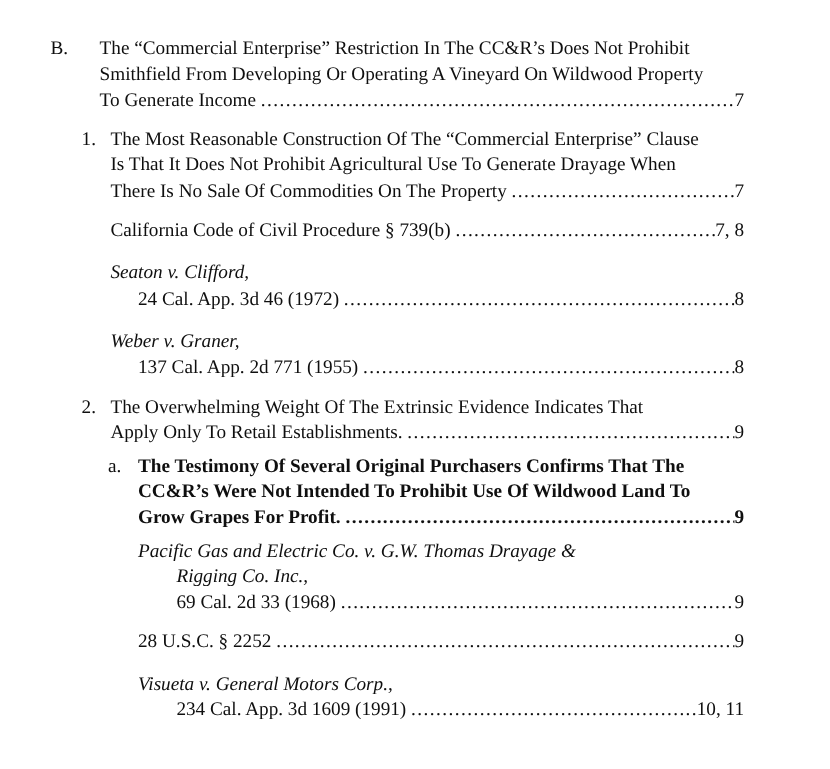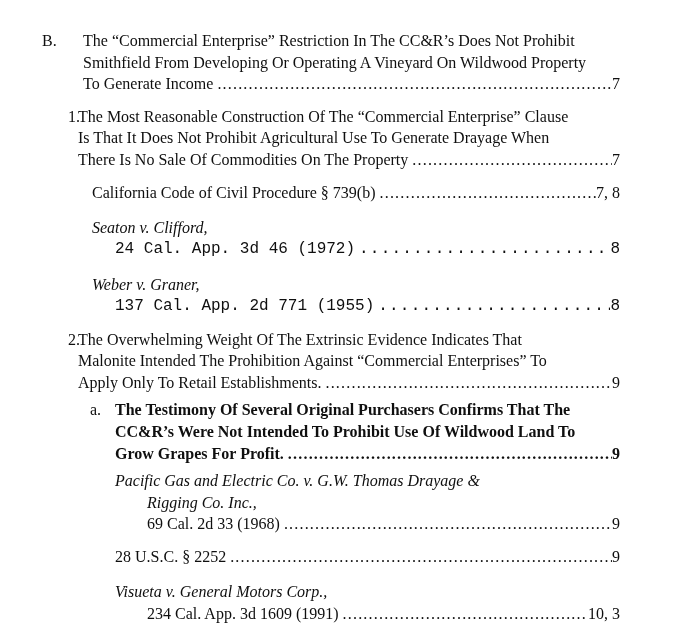--- a/index.html
+++ b/index.html
@@ -23,23 +23,23 @@
     line-height: 21.6px;
     color: #0f0f0f;
   }
   .entry { position: relative; }
   .marker { position: absolute; top: 0; }
 
   
   .lvl-letter > .marker { left: 0; }
   .lvl-letter > .body   { margin-left: 41px; font-family: Liberation Serif, serif; }
   .lvl-number > .marker { left: 26px; }
-  .lvl-number > .body   { margin-left: 36px; }
+  .lvl-number > .body   { margin-left: 50px; }
   .cite-1 > .body       { margin-left: 50px; }
-  .cite-1 .hang         { margin-left: 23px; font-family: Liberation Mono, monospace; }
+  .cite-1 .hang         { margin-left: 23px; }
   .lvl-alpha > .marker  { left: 48px; }
   .lvl-alpha > .body    { margin-left: 73px; font-weight: bold; }
   .cite-2 > .body       { margin-left: 73px; font-family: Liberation Serif, serif; }
   .cite-2 .hang         { margin-left: 32px; }
 
   
   .gap-s { margin-top: 6px; }
   .gap-m { margin-top: 11px; }
   .gap-l { margin-top: 14px; }
 
@@ -130,23 +130,20 @@
           </div>
         </div>
       </div>
       <div class="entry lvl-number gap-m">
         <span class="marker">2.</span>
         <div class="body">
           <div class="tline">
             <span class="line-text">The Overwhelming Weight Of The Extrinsic Evidence Indicates That</span>
           </div>
           <div class="tline">
-            <span class="line-text">Malonite Intended The Prohibition Against “Commercial Enterprises” To</span>
-          </div>
-          <div class="tline">
             <span class="line-text">Apply Only To Retail Establishments.</span>
             <span class="leader"></span>
             <span class="pagenum">9</span>
           </div>
         </div>
       </div>
       <div class="entry lvl-alpha gap-s">
         <span class="marker">a.</span>
         <div class="body">
           <div class="tline">
@@ -187,18 +184,18 @@
         </div>
       </div>
       <div class="entry cite-2 gap-l">
         <div class="body">
           <div class="tline">
             <em class="line-text">Visueta v. General Motors Corp.,</em>
           </div>
           <div class="tline hang">
             <span class="line-text">234 Cal. App. 3d 1609 (1991)</span>
             <span class="leader"></span>
-            <span class="pagenum">10, 3</span>
+            <span class="pagenum">10, 11</span>
           </div>
         </div>
       </div>
     </div>
 </div>
 
 </body></html>

